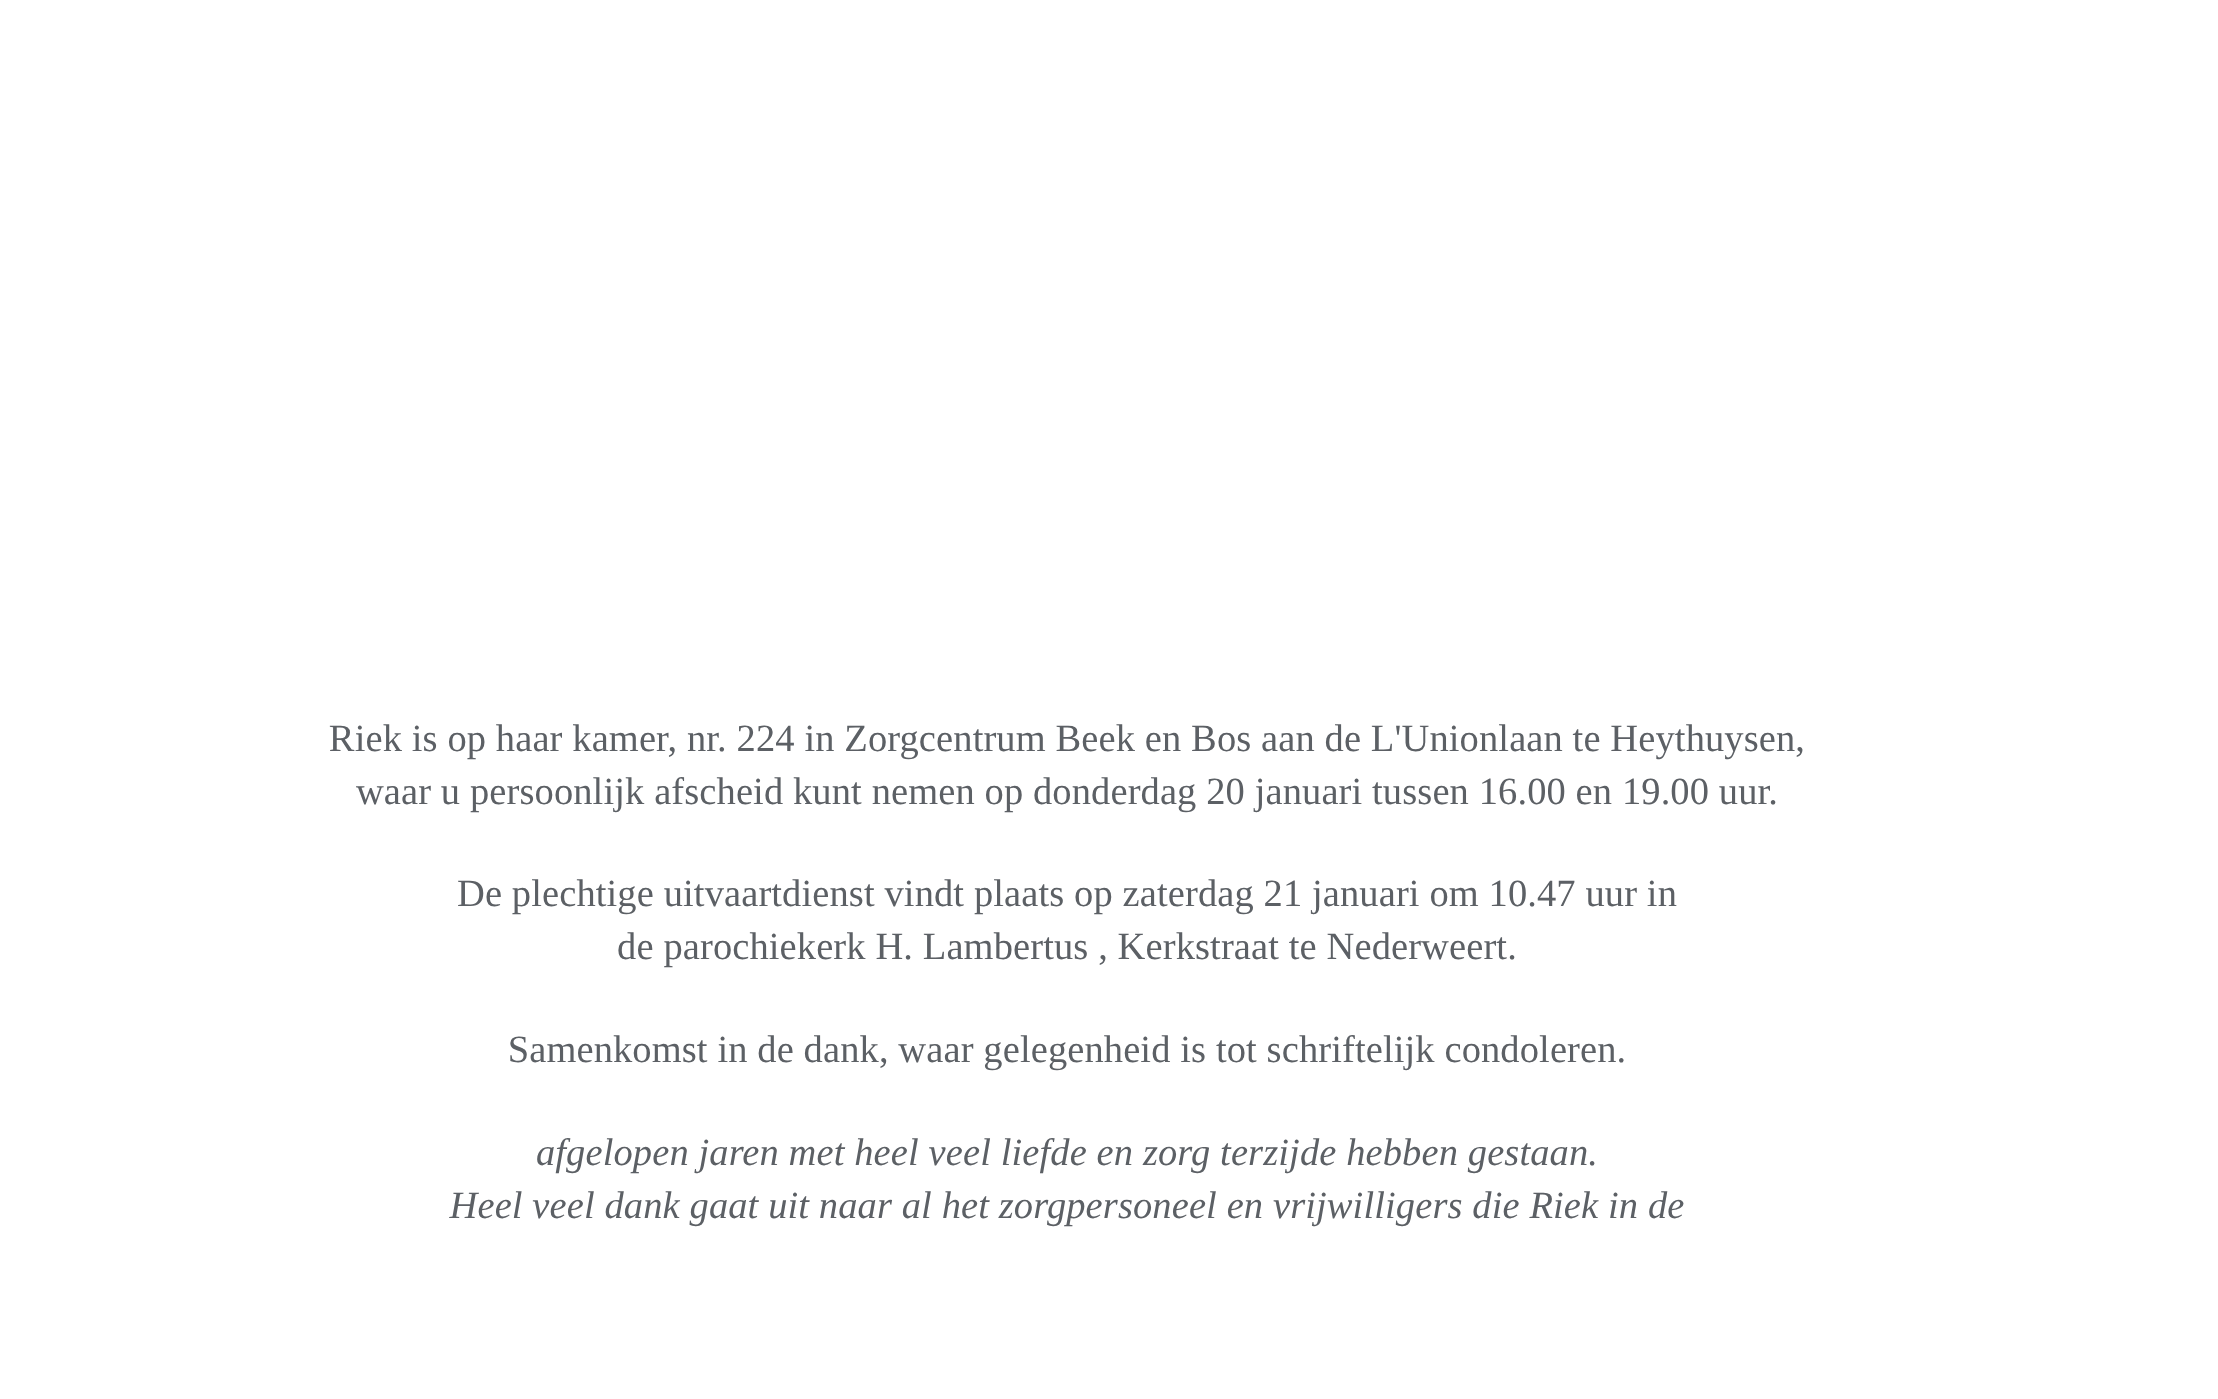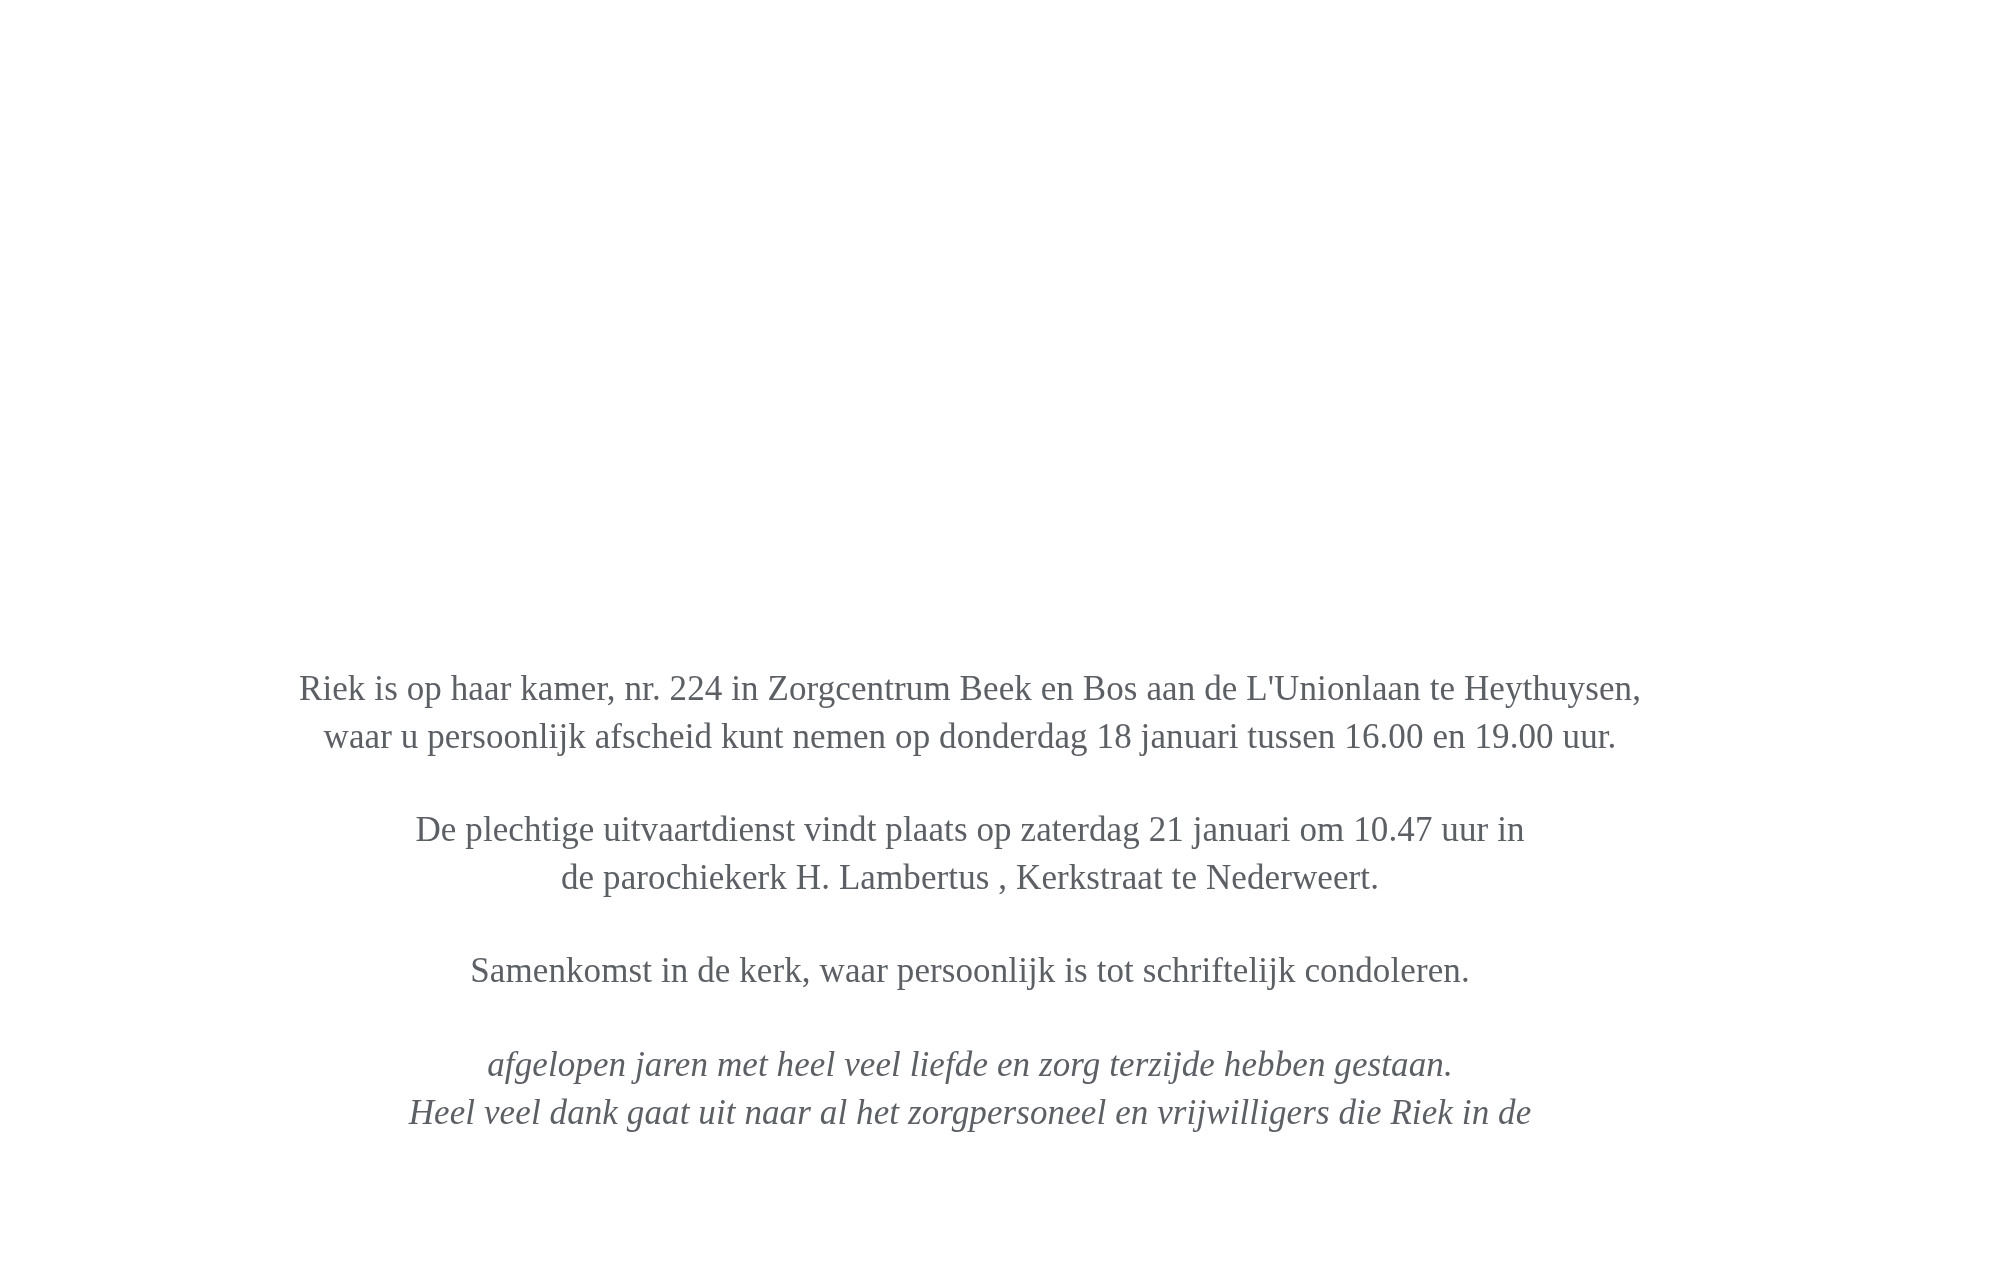--- a/index.html
+++ b/index.html
@@ -22,21 +22,21 @@
   }
   
   .content {
     position: absolute;
     left: 0;
     top: 648px;
     width: 1940px;
     text-align: center;
   }
   .para {
-    margin: 17px;
+    margin: 0;
     font-size: 35px;
     line-height: 1.36;
     letter-spacing: 0.1px;
     color: #5c6065;
     font-weight: 400;
   }
   .para + .para {
     margin-top: 46px;
   }
   .para .line {
@@ -48,30 +48,30 @@
   }
 </style>
 </head>
 <body>
 
 <div class="page">
   <div class="content">
 
     <p class="para">
       <span class="line">Riek is op haar kamer, nr. 224  in Zorgcentrum Beek en Bos aan de L'Unionlaan te Heythuysen,</span>
-      <span class="line">waar u persoonlijk afscheid kunt nemen op donderdag 18 januari tussen 16.00 en 19.00 uur.</span>
+      <span class="line">waar u persoonlijk afscheid kunt nemen op donderdag 20 januari tussen 16.00 en 19.00 uur.</span>
     </p>
 
     <p class="para">
       <span class="line">De plechtige uitvaartdienst vindt plaats op zaterdag 21 januari om 10.47 uur in</span>
       <span class="line">de parochiekerk H. Lambertus , Kerkstraat te Nederweert.</span>
     </p>
 
     <p class="para">
-      <span class="line">Samenkomst in de kerk, waar persoonlijk is tot schriftelijk condoleren.</span>
+      <span class="line">Samenkomst in de dank, waar gelegenheid is tot schriftelijk condoleren.</span>
     </p>
 
     <p class="para italic">
       <span class="line">afgelopen jaren met heel veel liefde en zorg terzijde hebben gestaan.</span>
       <span class="line">Heel veel dank gaat uit naar al het zorgpersoneel en vrijwilligers die Riek in de</span>
     </p>
 
   </div>
 </div>
 

